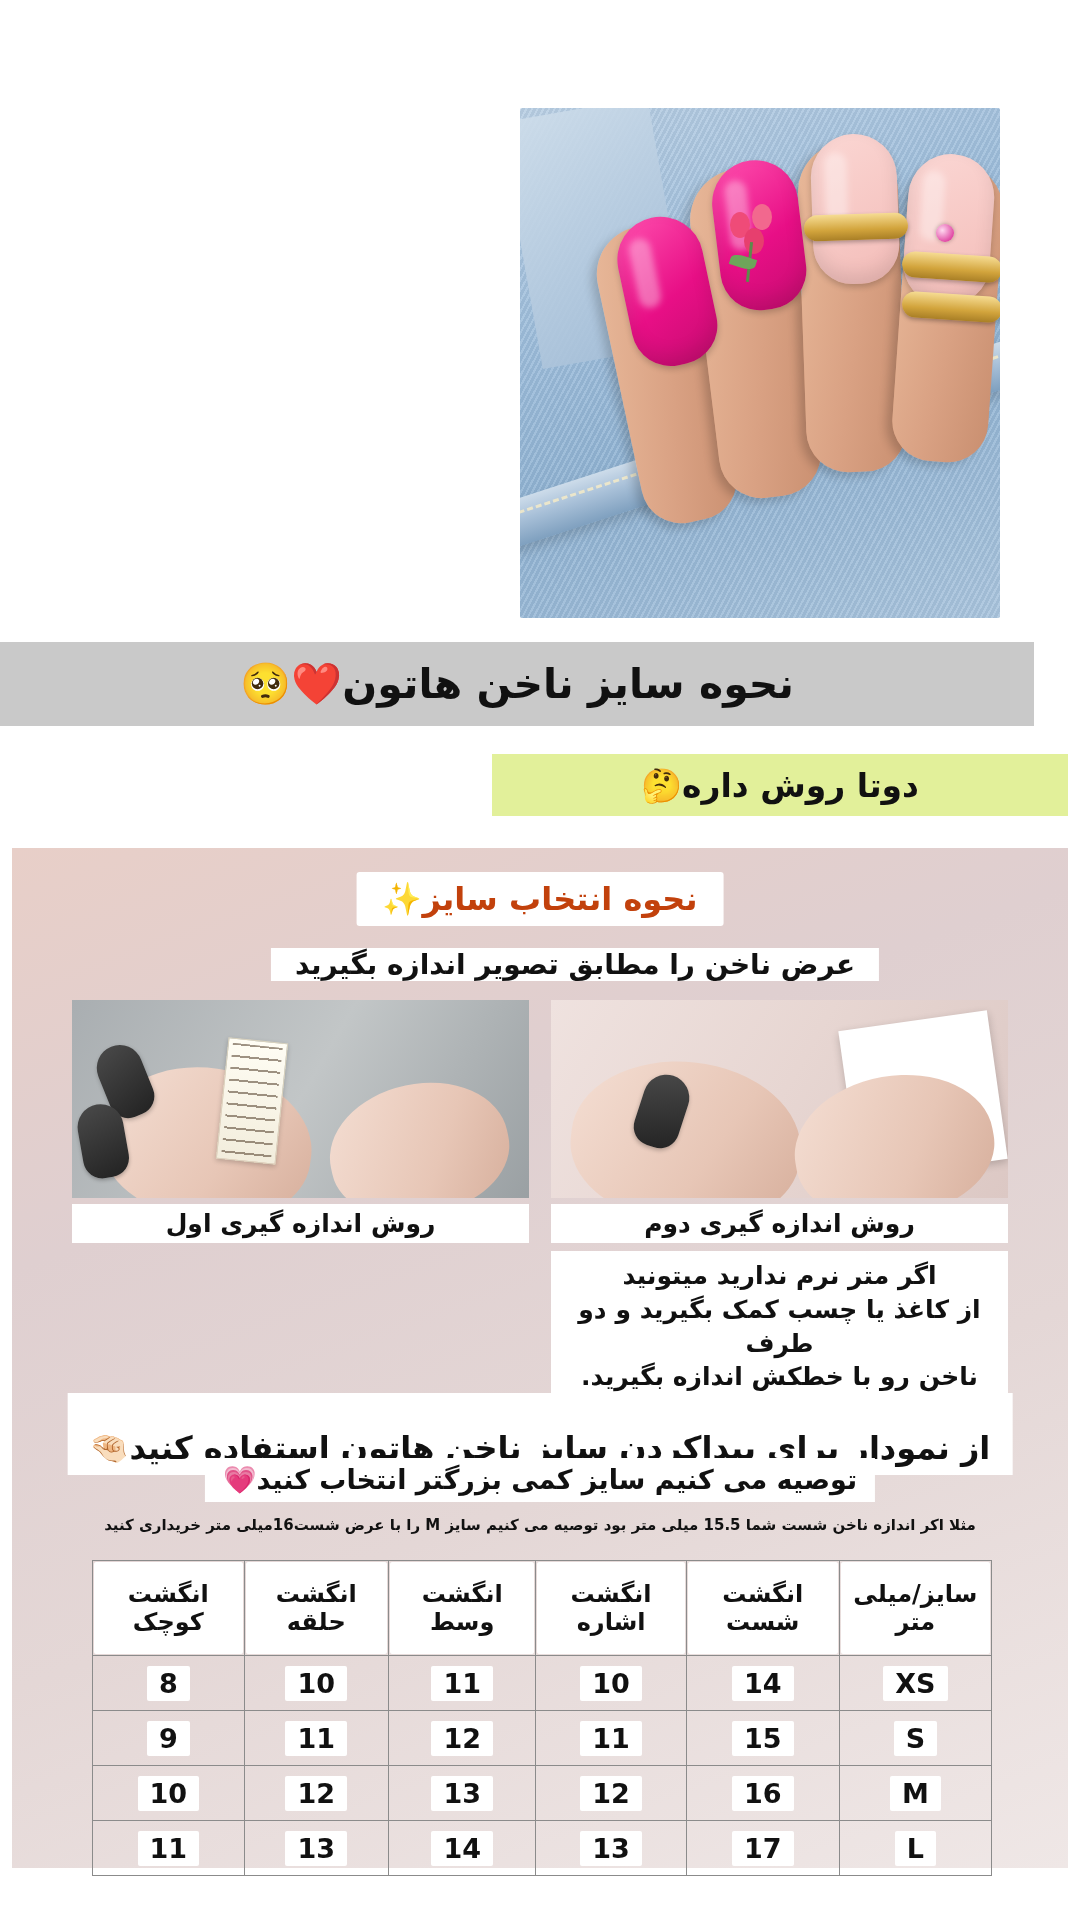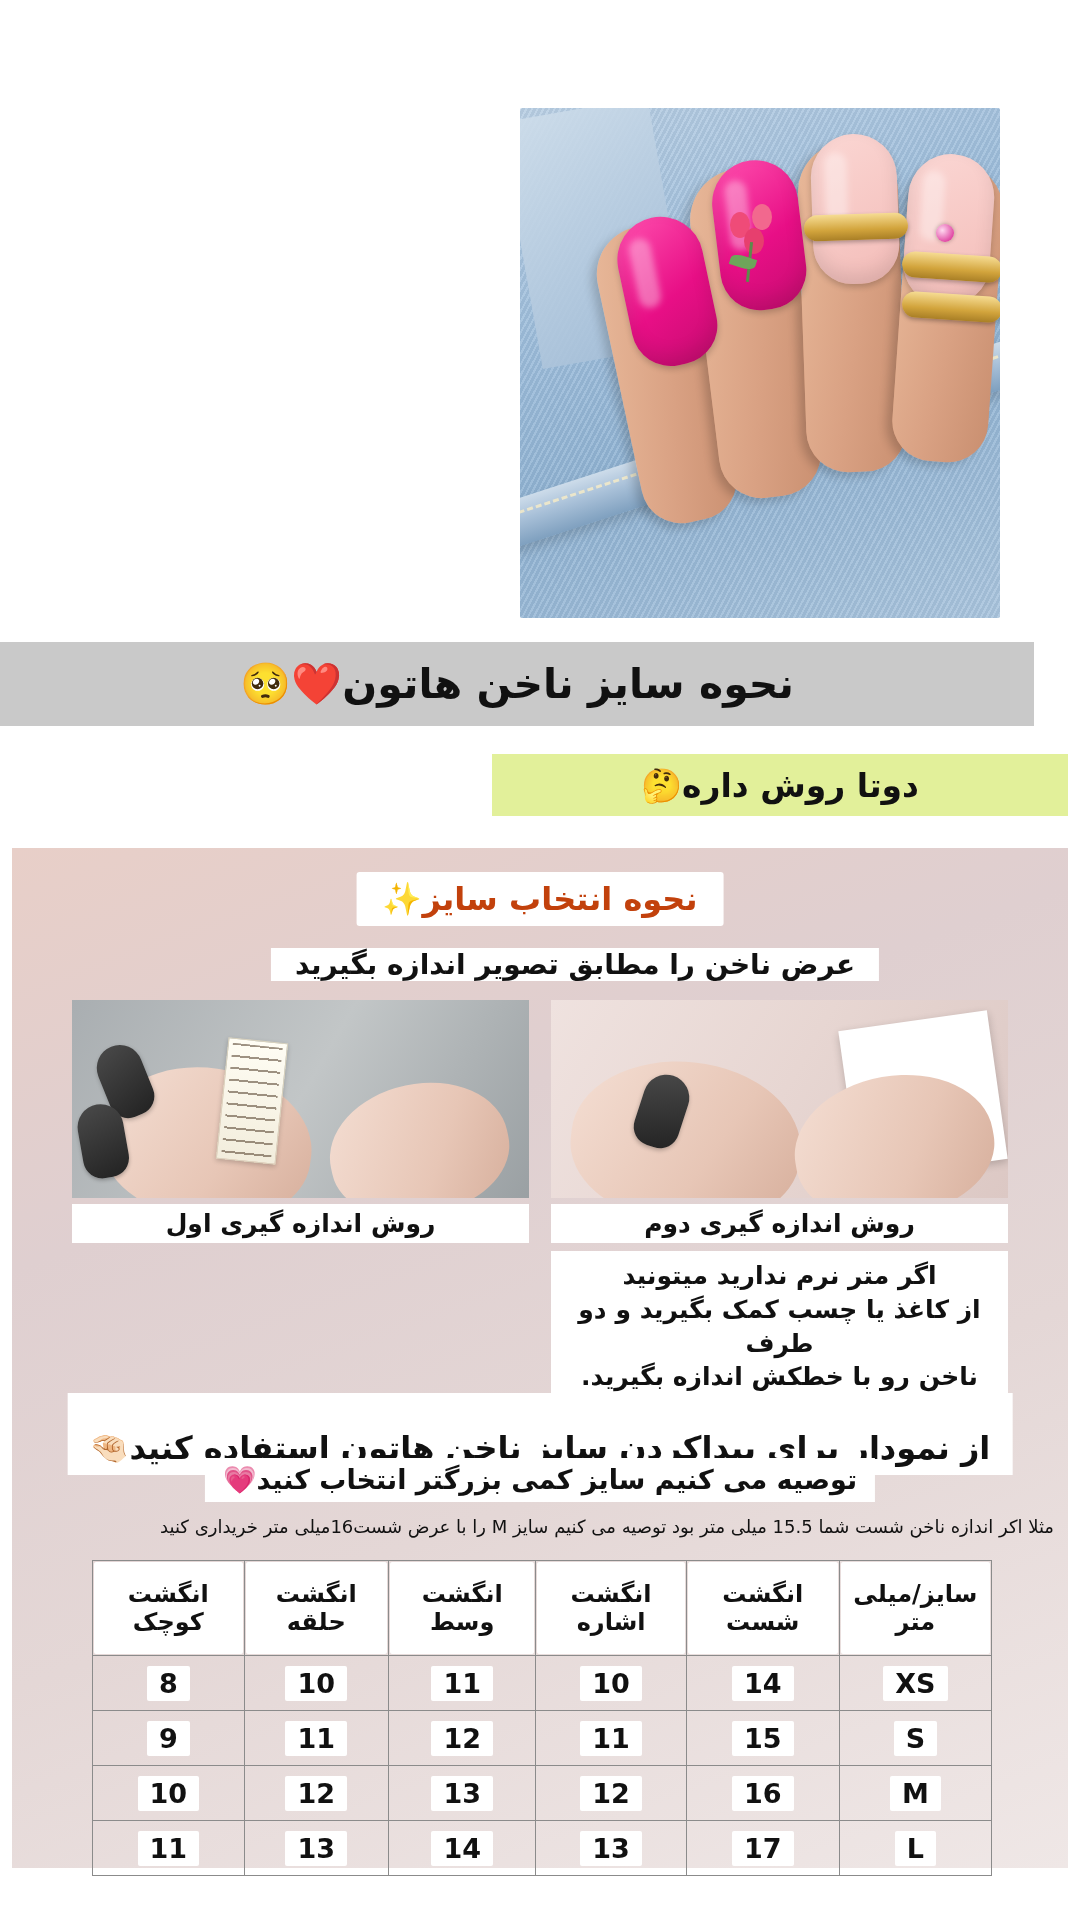--- a/index.html
+++ b/index.html
@@ -292,23 +292,23 @@
     background: #ffffff;
     padding: 6px 18px;
   }
   .chart-sub-box .txt {
     font-size: 27px; font-weight: 700; color: #111; white-space: nowrap;
   }
   .example-line {
     position: absolute;
     left: 0; right: 0;
     top: 668px;
-    text-align: right;
-    font-size: 18px;
-    font-weight: 400;
+    text-align: center;
+    font-size: 15px;
+    font-weight: 700;
     color: #111;
     padding: 0 14px;
   }
 
   
   .tbl {
     position: absolute;
     left: 80px;
     top: 712px;
     width: 900px;

